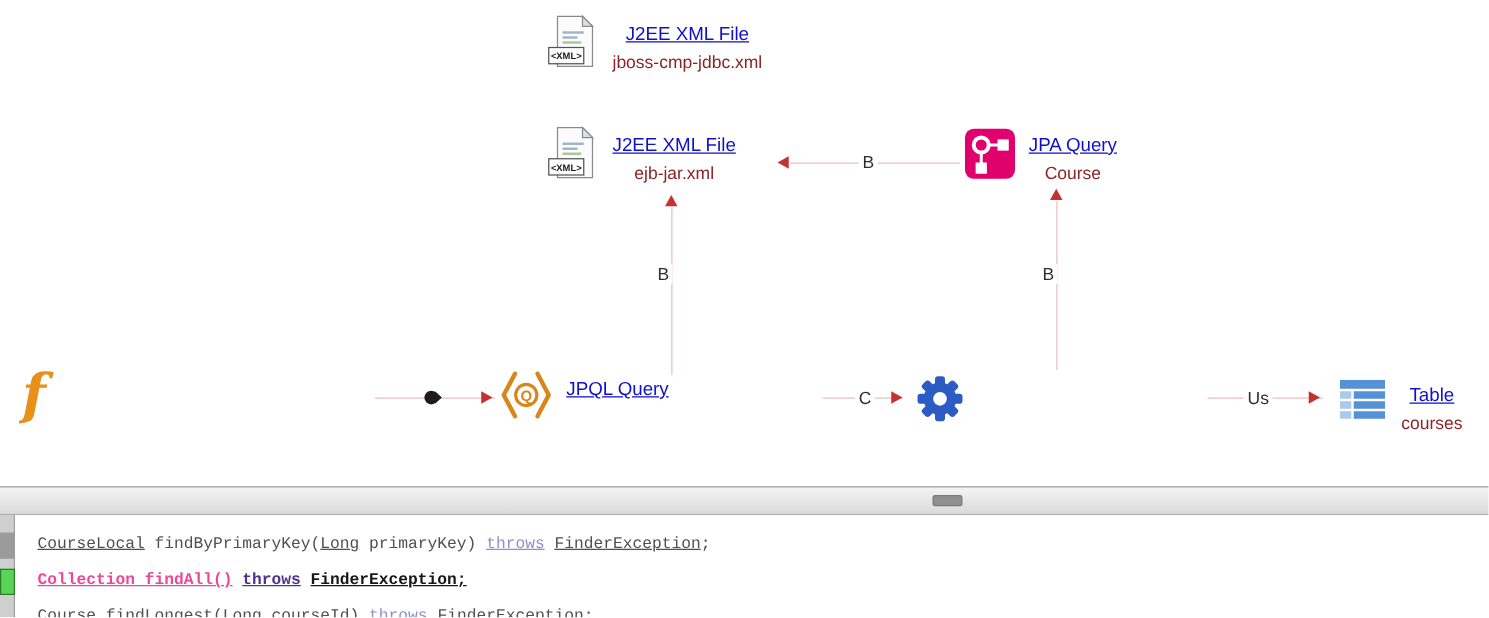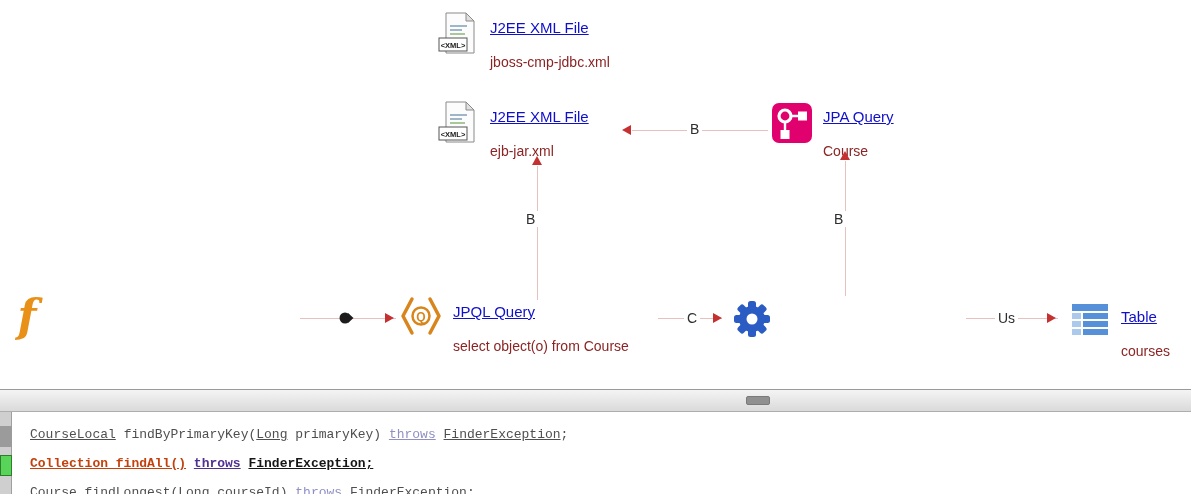--- a/index.html
+++ b/index.html
@@ -3,24 +3,24 @@
 <meta charset="utf-8">
 <style>
   * { margin:0; padding:0; box-sizing:border-box; }
   html,body { background:#fff; }
   #app { position:relative; width:1191px; height:494px; overflow:hidden; background:#fff;
          font-family:"Liberation Sans", sans-serif; }
 
   
   .node { position:absolute; display:flex; align-items:flex-start; }
   .nicon { flex:none; margin-right:9px; }
-  .ntext { padding-top:7px; }
+  .ntext { padding-top:7px;text-align:center; }
   .ntitle { display:inline-block; font-size:15px; color:var(--link,#0f0fcc);
             text-decoration:underline; cursor:pointer; white-space:pre; }
-  .nsub { font-size:14px; color:var(--subtitle,#8b2424); margin-top:17px; white-space:pre; }
+  .nsub { font-size:14px; color:var(--subtitle,#8b2424); margin-top:4px; white-space:pre; }
   .fglyph { font-family:"DejaVu Serif", serif; font-style:italic; font-weight:bold;
             font-size:44px; line-height:44px; color:var(--method-orange,#e89018); text-align:center; }
 
   
   .eline-h { position:absolute; height:0; border-top:1px solid var(--edge-line,#eabfbf); }
   .eline-v { position:absolute; width:0; border-left:1px solid var(--edge-line,#eabfbf); }
   .elabel  { position:absolute; font-size:14px; color:#2e2e2e; background:#fff; padding:0 3px; }
   .arr { position:absolute; width:0; height:0; }
   .arr.right { border-left:9px solid var(--arrow,#c53030); border-top:5px solid transparent; border-bottom:5px solid transparent; }
   .arr.left  { border-right:9px solid var(--arrow,#c53030); border-top:5px solid transparent; border-bottom:5px solid transparent; }
@@ -114,21 +114,20 @@
       <div class="nicon" style="width:46px;">
         <svg width="46" height="40" viewBox="0 0 46 40">
           <path d="M14 3 L5 20 L14 37" fill="none" style="stroke:var(--query-orange,#d8861c)" stroke-width="3.5" stroke-linecap="round" stroke-linejoin="round"></path>
           <path d="M32 3 L41 20 L32 37" fill="none" style="stroke:var(--query-orange,#d8861c)" stroke-width="3.5" stroke-linecap="round" stroke-linejoin="round"></path>
           <circle cx="23" cy="20" r="8.5" fill="#ffffff" style="stroke:var(--query-orange,#d8861c)" stroke-width="2.5"></circle>
           <text x="23" y="24.5" text-anchor="middle" font-size="12" font-weight="bold" font-family="Liberation Sans, sans-serif" style="fill:var(--query-orange,#d8861c)">Q</text>
         </svg>
       </div>
       <div class="ntext">
         <a class="ntitle">JPQL Query</a>
-        <div class="nsub">select object(o) from Course</div>
       </div>
     </div>
 
     <div class="node" style="left:730px; top:296px;">
       <div class="nicon" style="width:44px;">
         <svg width="44" height="46" viewBox="0 0 44 46">
           <g style="fill:var(--gear-blue,#2b5cc4)">
             <rect x="18" y="5" width="8" height="36" rx="2.5"></rect>
             <rect x="18" y="5" width="8" height="36" rx="2.5" transform="rotate(45 22 23)"></rect>
             <rect x="18" y="5" width="8" height="36" rx="2.5" transform="rotate(90 22 23)"></rect>
@@ -193,18 +192,18 @@
     <div class="splitter-handle"></div>
   </div>
 
   <div class="code-panel">
     <div class="gutter">
       <div class="marker gray"></div>
       <div class="marker green"></div>
     </div>
     <div id="code-lines">
         <div class="code-line" style="top: 15px;"><span class="u" style="color: rgb(79, 79, 79);">CourseLocal</span><span style="color: rgb(79, 79, 79);"> findByPrimaryKey(</span><span class="u" style="color: rgb(79, 79, 79);">Long</span><span style="color: rgb(79, 79, 79);"> primaryKey) </span><span class="u" style="color: rgb(143, 143, 198);">throws</span><span style="color: rgb(79, 79, 79);"> </span><span class="u" style="color: rgb(79, 79, 79);">FinderException</span><span style="color: rgb(79, 79, 79);">;</span></div>
-        <div class="code-line bold" style="top: 44px;"><span class="u" style="color: #c2410c;">Collection findAll()</span><span style="color: rgb(22, 22, 22);"> </span><span class="u" style="color: rgb(80, 48, 144);">throws</span><span style="color: rgb(22, 22, 22);"> </span><span class="u" style="color: rgb(22, 22, 22);">FinderException;</span></div>
+        <div class="code-line bold" style="top: 44px;"><span class="u" style="color: #ec4899;">Collection findAll()</span><span style="color: rgb(22, 22, 22);"> </span><span class="u" style="color: rgb(80, 48, 144);">throws</span><span style="color: rgb(22, 22, 22);"> </span><span class="u" style="color: rgb(22, 22, 22);">FinderException;</span></div>
         <div class="code-line" style="top: 73px;"><span class="u" style="color: rgb(79, 79, 79);">Course</span><span style="color: rgb(79, 79, 79);"> findLongest(</span><span class="u" style="color: rgb(79, 79, 79);">Long</span><span style="color: rgb(79, 79, 79);"> courseId) </span><span class="u" style="color: rgb(143, 143, 198);">throws</span><span style="color: rgb(79, 79, 79);"> </span><span class="u" style="color: rgb(79, 79, 79);">FinderException</span><span style="color: rgb(79, 79, 79);">;</span></div>
       </div>
   </div>
 
 </div>
 
 </body></html>

